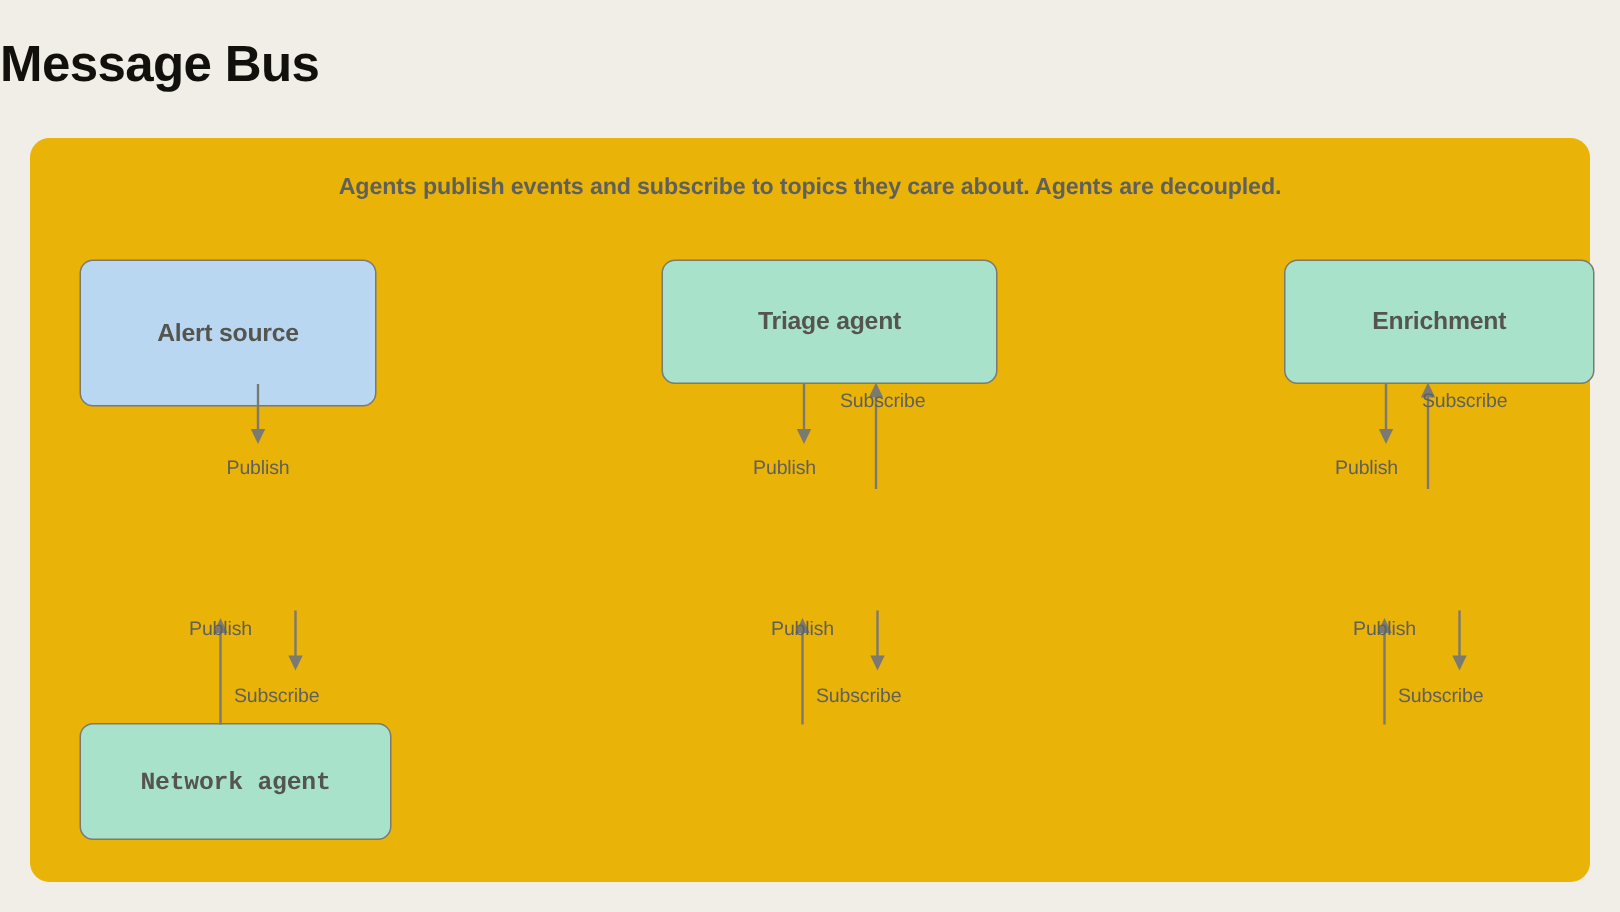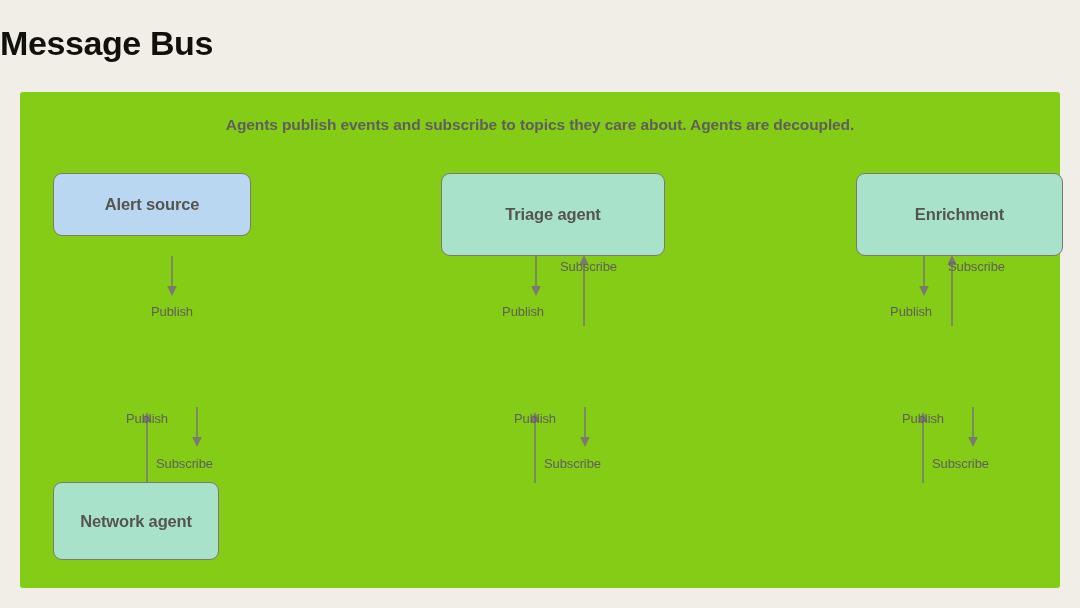--- a/index.html
+++ b/index.html
@@ -35,22 +35,22 @@
     color: #11100C;
   }
 
   
   .card {
     position: absolute;
     left: 20px;
     top: 92px;
     width: 1040px;
     height: 496px;
-    background: #84cc16;
-    border-radius: 3px;
+    background: #eab308;
+    border-radius: 13px;
   }
 
   .subtitle {
     position: absolute;
     top: 24px;
     left: 0;
     width: 100%;
     text-align: center;
     font-size: 15.5px;
     font-weight: 600;
@@ -111,34 +111,34 @@
 <div class="page">
 
   <div class="page-title">Message Bus</div>
 
   <div class="card">
 
     <div class="subtitle">Agents publish events and subscribe to topics they care about. Agents are decoupled.</div>
 
     <div class="diagram">
 
-      <div class="node blue" style="left:33px; top:81px; width:198px; height:63px;text-align:right;">
+      <div class="node blue" style="left:33px; top:81px; width:198px; height:98px;text-align:right;">
         <span>Alert source</span>
       </div>
 
       <div class="node green" style="left:421px; top:81px; width:224px; height:83px;">
         <span>Triage agent</span>
       </div>
 
       <div class="node green" style="left:836px; top:81px; width:207px; height:83px;">
         <span>Enrichment</span>
       </div>
 
 
-      <div class="node green" style="left:33px; top:390px; width:166px; height:78px;">
+      <div class="node green" style="left:33px; top:390px; width:208px; height:78px;font-family:Liberation Mono, monospace;">
         <span>Network agent</span>
       </div>
 
 
 
       <div class="arrow" style="left:132px; top:164px;">
         <svg width="40" height="44" viewBox="0 0 40 44">
           <line x1="20" y1="0" x2="20" y2="33" stroke="#7A7A72" stroke-width="1.6"></line>
           <path d="M20 40 L15.2 30 L24.8 30 Z" fill="#7A7A72"></path>
         </svg>

